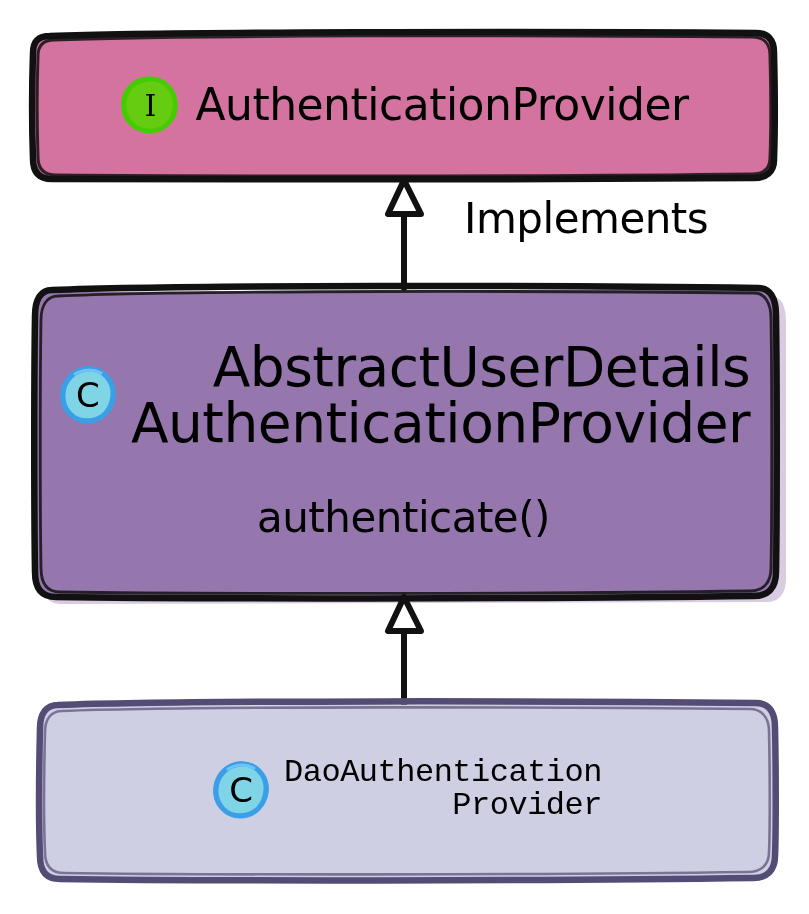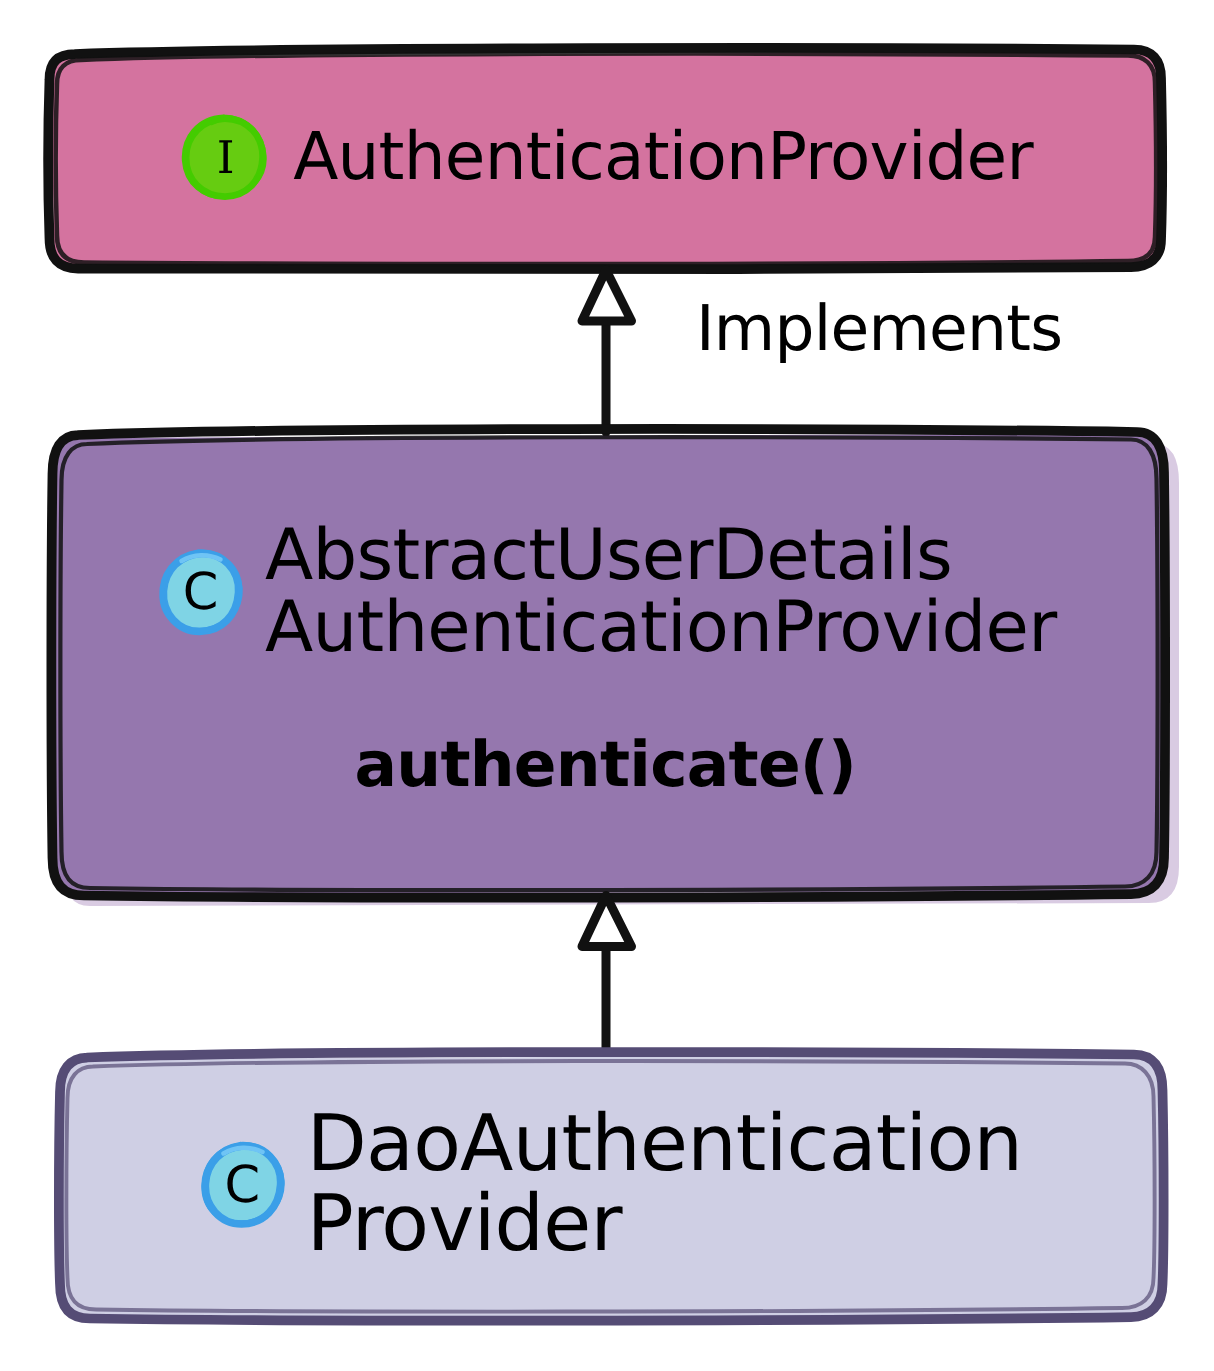--- a/index.html
+++ b/index.html
@@ -70,28 +70,28 @@
   .title-row {
     display: flex;
     flex-direction: row;
     align-items: center;
     justify-content: center;
     flex-wrap: nowrap;
   }
   .node-title {
     font-family: "DejaVu Sans", sans-serif;
     color: #000000;
-    text-align: left;
+    text-align: right;
     line-height: 1.02;
     letter-spacing: -0.5px;
     white-space: pre-line;
   }
   #node-interface .node-title { font-size: 44px; }
-  #node-abstract  .node-title { font-size: 47px; margin-left: 2px; }
-  #node-dao       .node-title { font-size: 52px; }
+  #node-abstract  .node-title { font-size: 55px; margin-left: 2px; }
+  #node-dao       .node-title { font-size: 32px; font-family: Liberation Mono, monospace; }
 
   .badge {
     position: relative;
     flex: 0 0 auto;
     display: inline-flex;
     align-items: center;
     justify-content: center;
     font-family: "DejaVu Serif", serif;
     color: #000000;
     z-index: 4;
@@ -118,21 +118,20 @@
     margin-right: 12px;
   }
 
   .members {
     margin-top: 42px;
     font-family: "DejaVu Sans", sans-serif;
     font-size: 42px;
     color: #000000;
     text-align: center;
     letter-spacing: -0.5px;
-    font-weight: bold;
   }
 
   .edge-label {
     position: absolute;
     font-family: "DejaVu Sans", sans-serif;
     font-size: 42px;
     color: #000000;
     letter-spacing: -0.5px;
     white-space: nowrap;
     z-index: 6;

